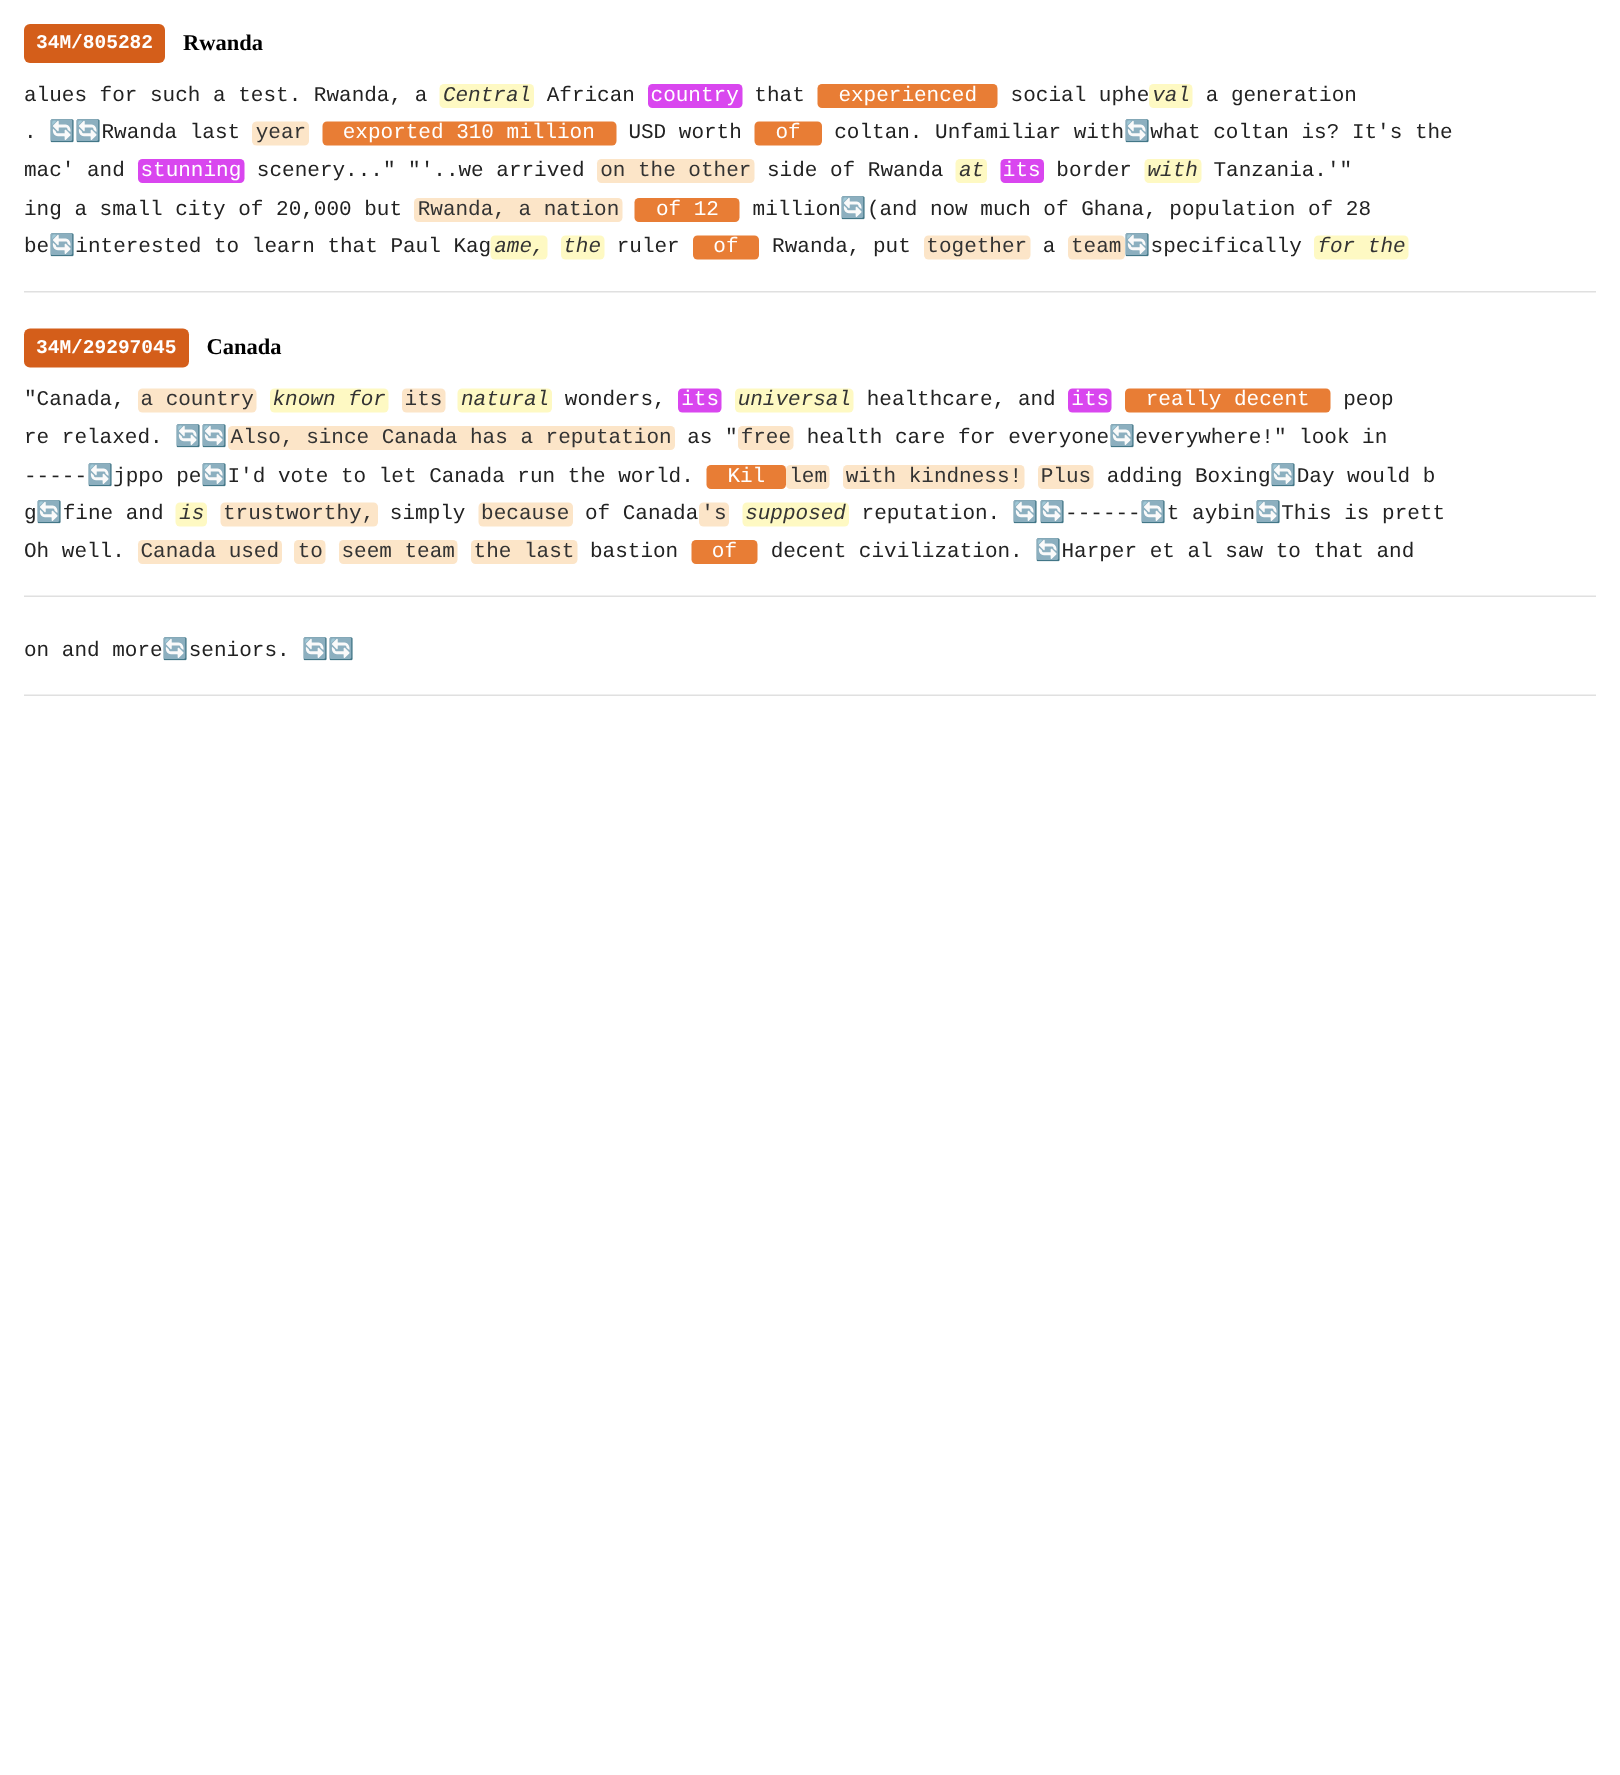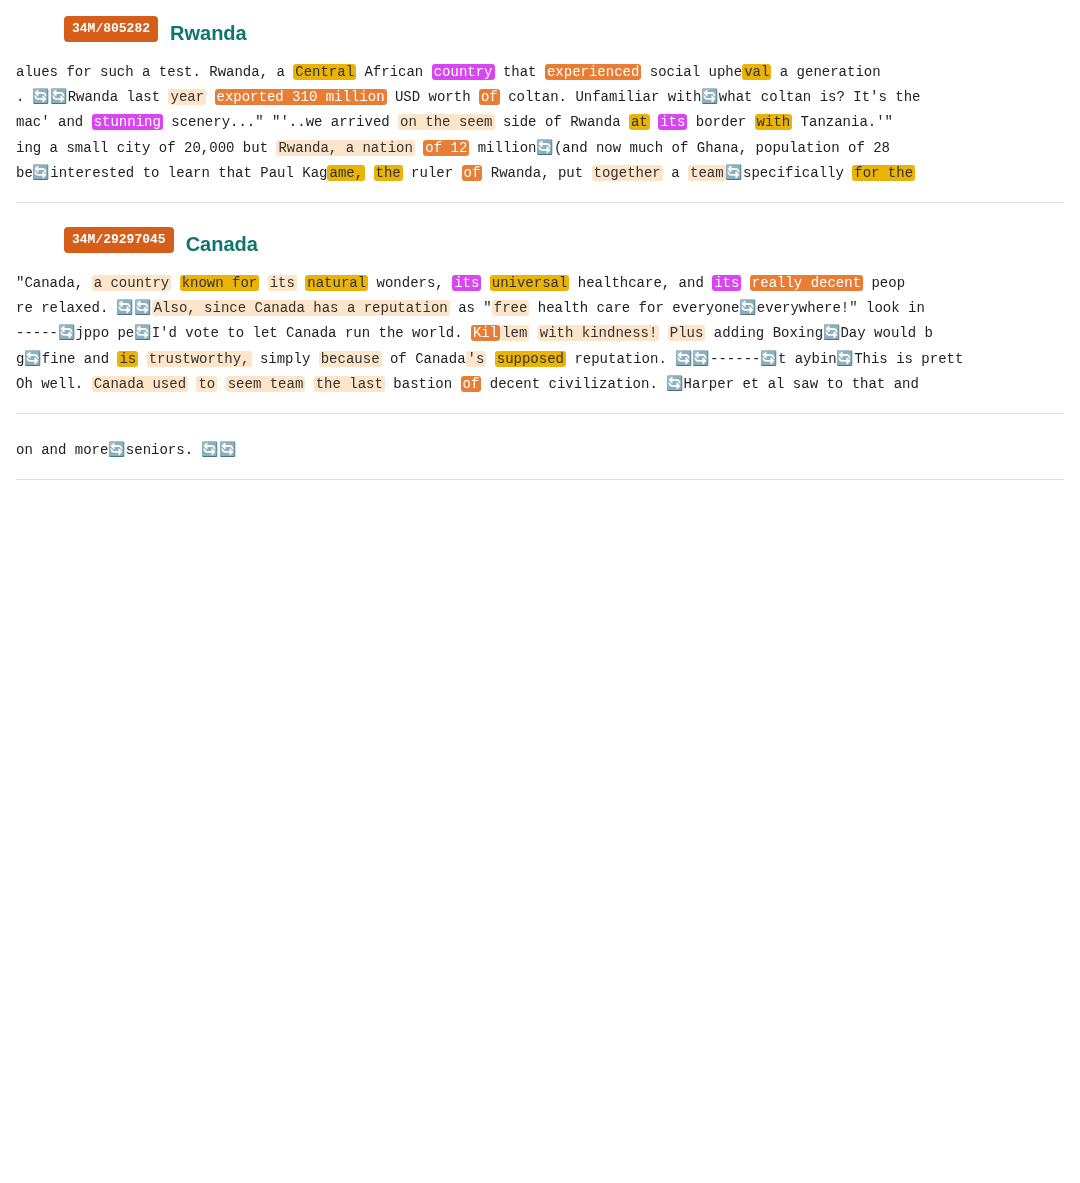--- a/index.html
+++ b/index.html
@@ -13,88 +13,88 @@
     }
 
     .section {
       margin-bottom: 24px;
       border-bottom: 1px solid #e0e0e0;
       padding-bottom: 16px;
     }
 
     .section-header {
       display: flex;
-      align-items: flex-start;
+      align-items: flex-end;
       gap: 12px;
       margin-bottom: 10px;
-      margin-left: 48px;
     }
 
     .section-id {
       background: #d45e1a;
       color: #fff;
       font-size: 13px;
       font-weight: bold;
       border-radius: 4px;
       padding: 2px 8px;
     }
 
     .section-title {
-      font-family: Liberation Sans, sans-serif;
-      font-size: 20px;
+      font-family: Liberation Serif, serif;
+      font-size: 15px;
       font-weight: bold;
-      color: #0f766e;
+      color: #000000;
     }
 
     .text-block {
       white-space: pre-wrap;
       word-break: break-word;
       font-size: 14px;
       line-height: 1.8;
     }
 
     
     .hl-dark {
       background: #d946ef;
       color: #fff;
       border-radius: 3px;
       padding: 0 2px;
     }
     .hl-med {
       background: #e87d35;
       color: #fff;
       border-radius: 3px;
-      padding: 0 2px;
+      padding: 0 14px;
     }
     .hl-light {
-      background: #eab308;
+      background: #fef9c3;
       color: #333;
       border-radius: 3px;
       padding: 0 2px;
+      font-style: italic;
     }
     .hl-pale {
       background: #fce5c8;
       color: #333;
       border-radius: 3px;
       padding: 0 2px;
     }
   </style>
 </head>
 <body>
 
 <div>
 
   <div class="section">
     <div class="section-header">
       <span class="section-id">34M/805282</span>
       <span class="section-title">Rwanda</span>
     </div>
     <div class="text-block">alues for such a test. Rwanda, a <span class="hl-light">Central</span> African <span class="hl-dark">country</span> that <span class="hl-med">experienced</span> social uphe<span class="hl-light">val</span> a generation
 . 🔄🔄Rwanda last <span class="hl-pale">year</span> <span class="hl-med">exported 310 million</span> USD worth <span class="hl-med">of</span> coltan. Unfamiliar with🔄what coltan is? It's the
-mac' and <span class="hl-dark">stunning</span> scenery..." "'..we arrived <span class="hl-pale">on the seem</span> side of Rwanda <span class="hl-light">at</span> <span class="hl-dark">its</span> border <span class="hl-light">with</span> Tanzania.'"
+mac' and <span class="hl-dark">stunning</span> scenery..." "'..we arrived <span class="hl-pale">on the other</span> side of Rwanda <span class="hl-light">at</span> <span class="hl-dark">its</span> border <span class="hl-light">with</span> Tanzania.'"
 ing a small city of 20,000 but <span class="hl-pale">Rwanda, a nation</span> <span class="hl-med">of 12</span> million🔄(and now much of Ghana, population of 28
 be🔄interested to learn that Paul Kag<span class="hl-light">ame,</span> <span class="hl-light">the</span> ruler <span class="hl-med">of</span> Rwanda, put <span class="hl-pale">together</span> a <span class="hl-pale">team</span>🔄specifically <span class="hl-light">for the</span></div>
   </div>
 
   <div class="section">
     <div class="section-header">
       <span class="section-id">34M/29297045</span>
       <span class="section-title">Canada</span>
     </div>
     <div class="text-block">"Canada, <span class="hl-pale">a country</span> <span class="hl-light">known for</span> <span class="hl-pale">its</span> <span class="hl-light">natural</span> wonders, <span class="hl-dark">its</span> <span class="hl-light">universal</span> healthcare, and <span class="hl-dark">its</span> <span class="hl-med">really decent</span> peop

